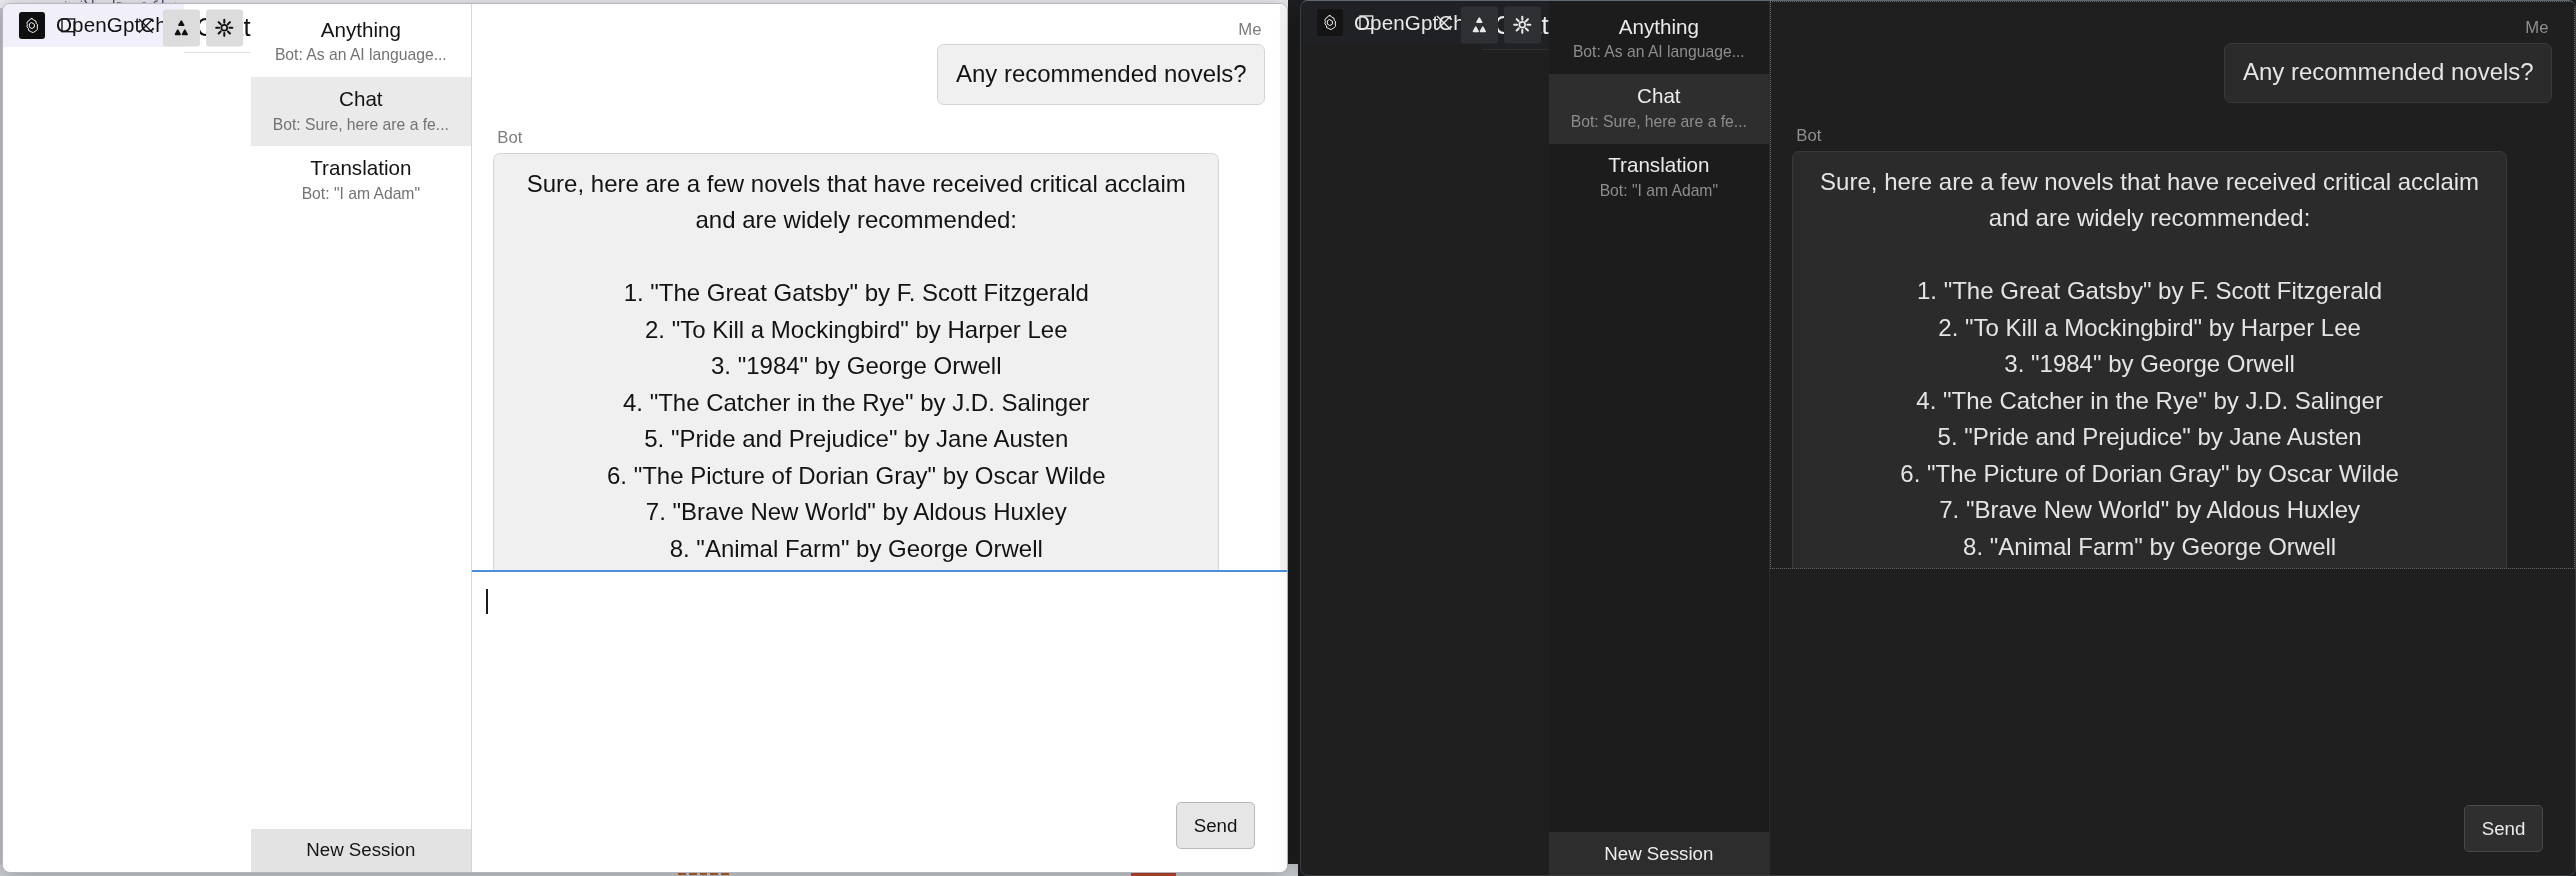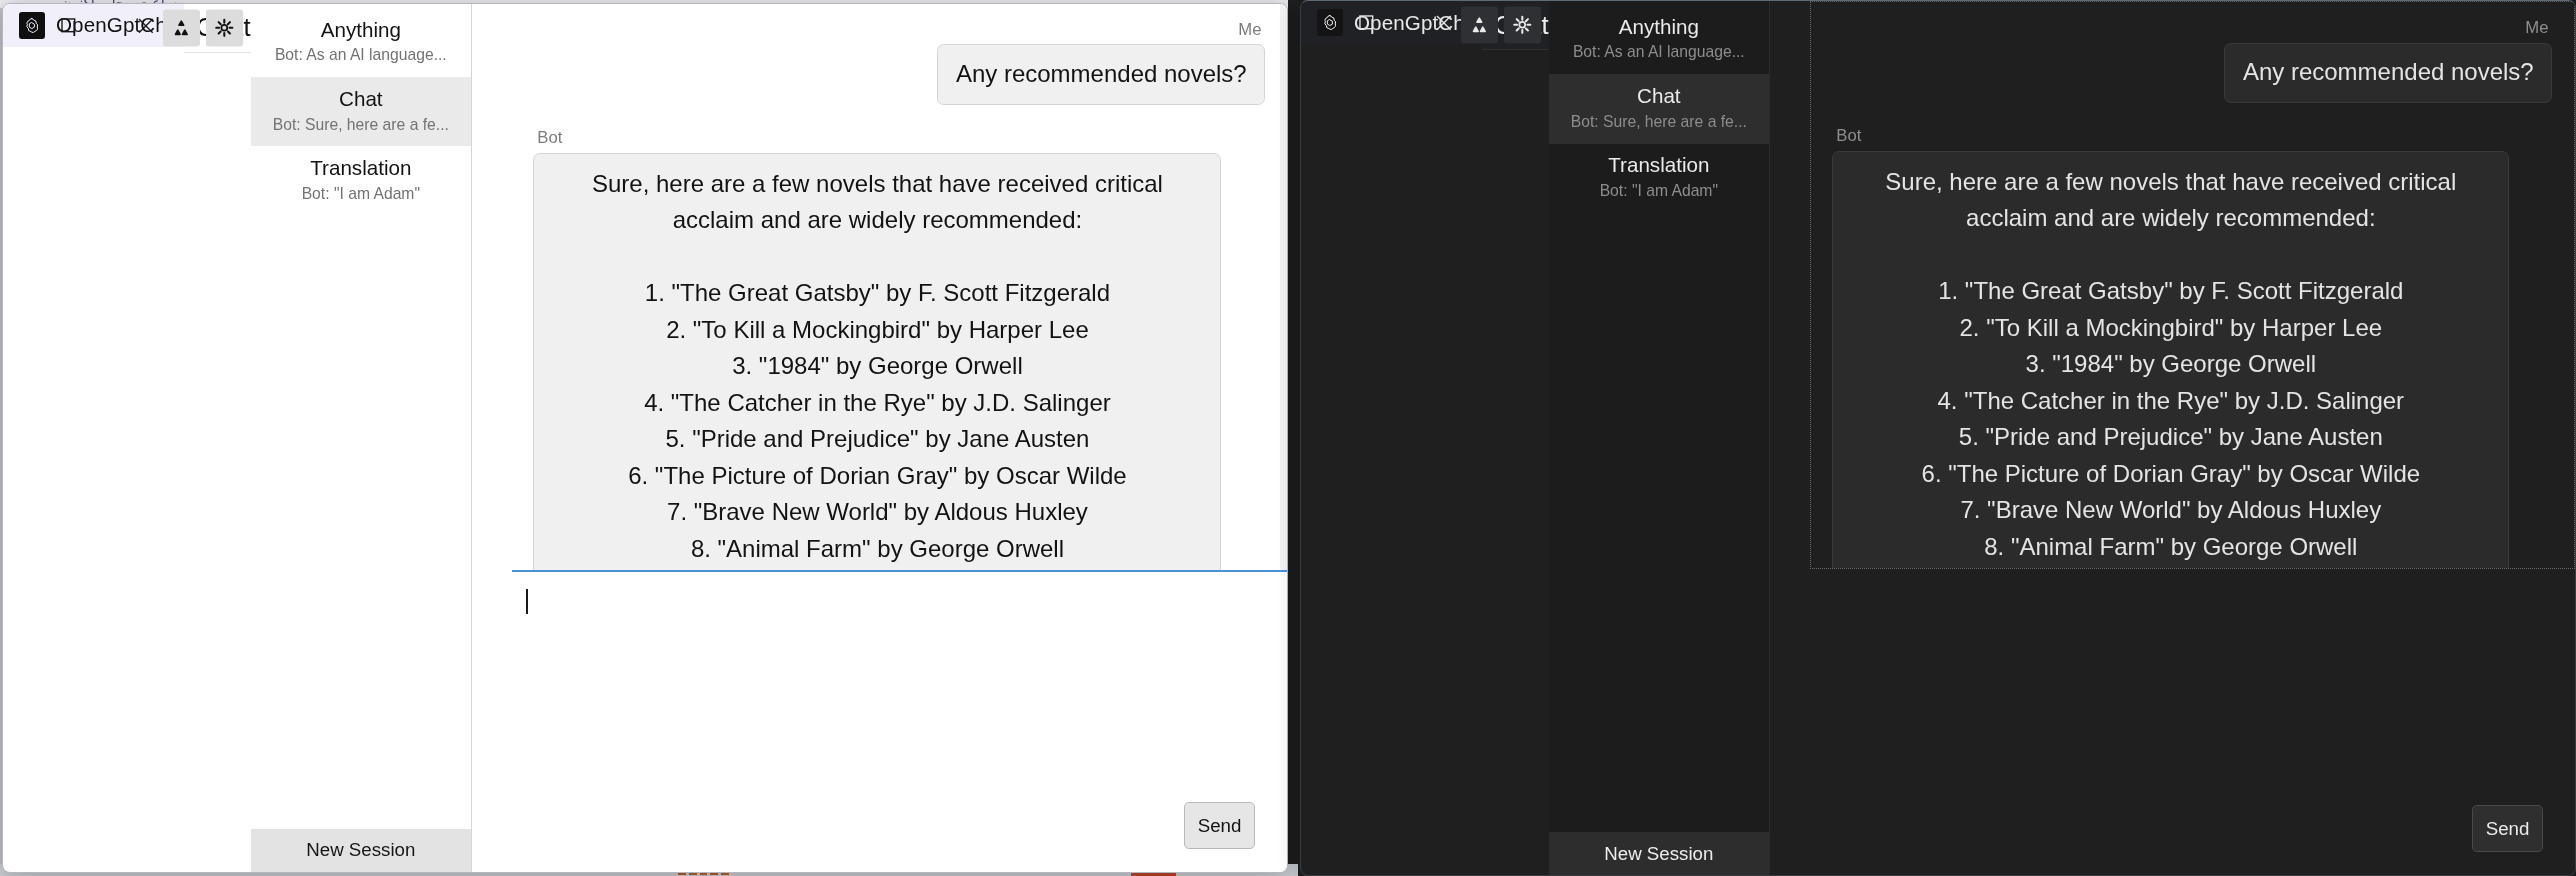--- a/index.html
+++ b/index.html
@@ -124,21 +124,21 @@
   .icon-btn {
     width: 37px; height: 37px;
     display: flex; align-items: center; justify-content: center;
     border-radius: 2.9px; cursor: pointer;
   }
   #win-light .icon-btn { background: #dcdcdc; }
   #win-dark  .icon-btn { background: #2e3033; }
   .icon-btn svg { width: 20.6px; height: 20.6px; display:block; }
 
   
-  .body-split { flex: 1 1 auto; display: flex; min-height: 0; gap: 40px; }
+  .body-split { flex: 1 1 auto; display: flex; min-height: 0; }
 
   .sidebar {
     width: 221px; flex: 0 0 221px;
     display: flex; flex-direction: column;
     min-height: 0;
   }
   #win-light .sidebar { background: #ffffff; border-right: 1px solid #d6d6d6; }
   #win-dark  .sidebar { background: #1c1c1c; border-right: 1px solid #2b2b2b; }
 
   .session-list { flex: 1 1 auto; overflow: hidden; padding-top: 3.9px; }
@@ -205,21 +205,21 @@
 
   .caret {
     position: absolute; left: 13.8px; top: 16.7px;
     width: 2px; height: 25.6px;
   }
   #win-light .caret { background: #1a1a1a; }
   #win-dark  .caret { background: transparent; }
 
   .send-btn {
     position: absolute; right: 32px; bottom: 22.6px;
-    width: 71px; height: 47px;
+    width: 79px; height: 47px;
     border-radius: 4.9px;
     display: flex; align-items: center; justify-content: center;
     font-size: 18.7px; cursor: pointer;
   }
   #win-light .send-btn { background: #e6e6e6; border: 1px solid #b9b9b9; color: #131313; }
   #win-dark  .send-btn { background: #2f2f2f; border: 1px solid #4a4a4a; color: #eaeaea; }
 
   
   .scroll-sliver {
     position: absolute; right: 0; top: 0; width: 6.9px; bottom: 0;

